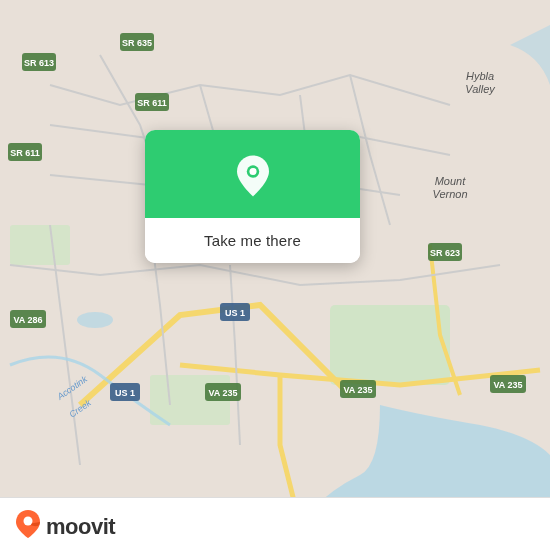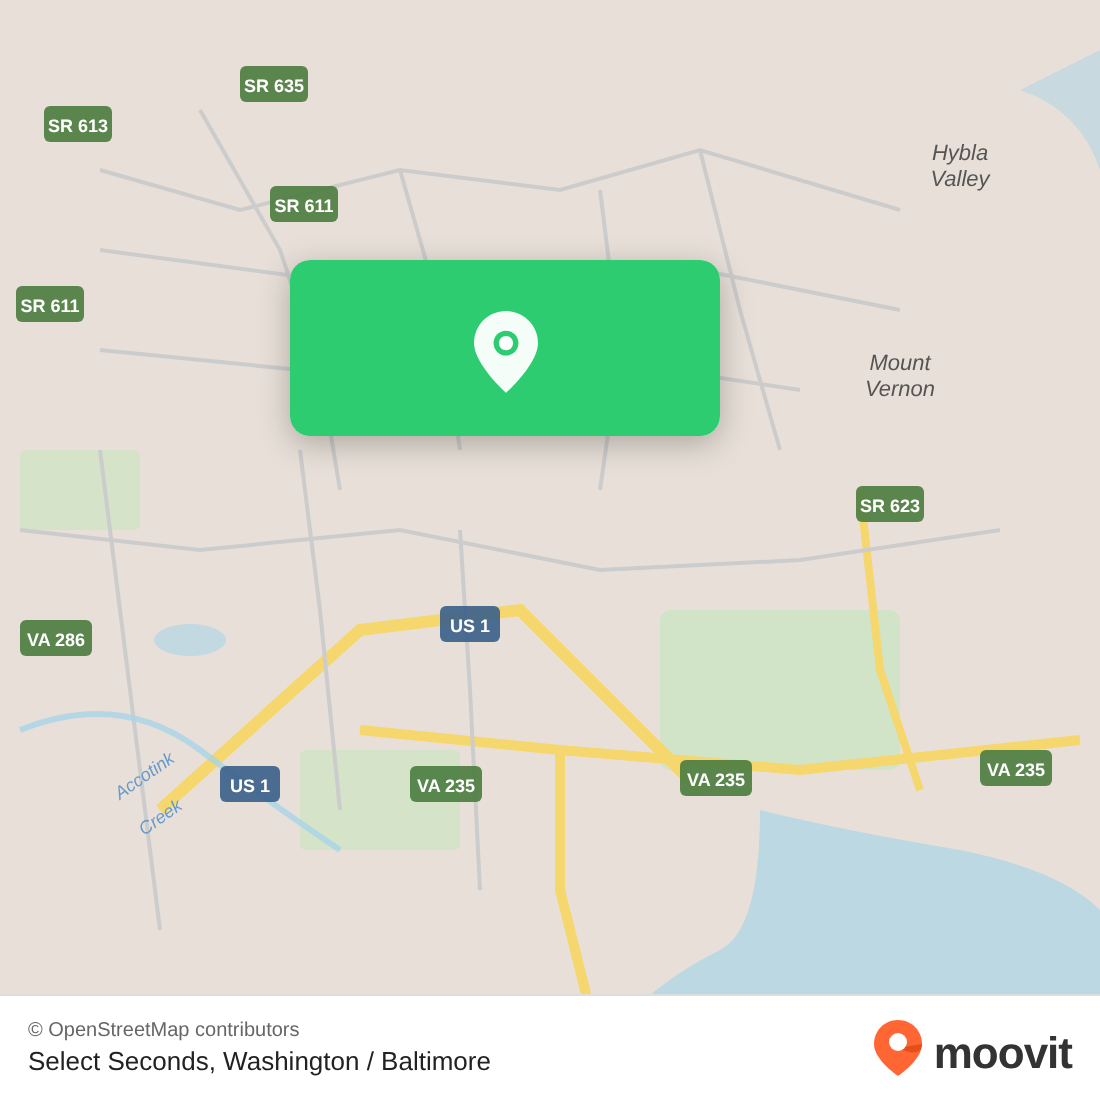--- a/index.html
+++ b/index.html
@@ -208,27 +208,24 @@
     <div id="popup-green-section">
 
       <svg id="location-pin-icon" viewBox="0 0 48 54" xmlns="http://www.w3.org/2000/svg">
 
         <path d="M24 4 C14 4 6 12 6 22 C6 34 24 50 24 50 C24 50 42 34 42 22 C42 12 34 4 24 4Z" fill="white" opacity="0.95"></path>
 
         <circle cx="24" cy="22" r="7" fill="#2ecc71"></circle>
         <circle cx="24" cy="22" r="4" fill="white"></circle>
       </svg>
     </div>
+    <button id="popup-button">Take me there</button>
   </div>
 
   <div id="bottom-bar">
-    <div id="bottom-left">
-      <span id="attribution">© OpenStreetMap contributors</span>
-      <span id="location-name">Select Seconds, Washington / Baltimore</span>
-    </div>
 
     <div id="moovit-logo">
       <div id="moovit-pin">
         <svg width="28" height="32" viewBox="0 0 28 32" xmlns="http://www.w3.org/2000/svg">
           <path d="M14 2 C7 2 2 7.5 2 14 C2 22 14 30 14 30 C14 30 26 22 26 14 C26 7.5 21 2 14 2Z" fill="#ff6633"></path>
           <path d="M14 16 C14 16 26 22 26 14" fill="#cc3300" opacity="0.5"></path>
           <circle cx="14" cy="13" r="4.5" fill="white"></circle>
         </svg>
       </div>
       <span id="moovit-text">moovit</span>

